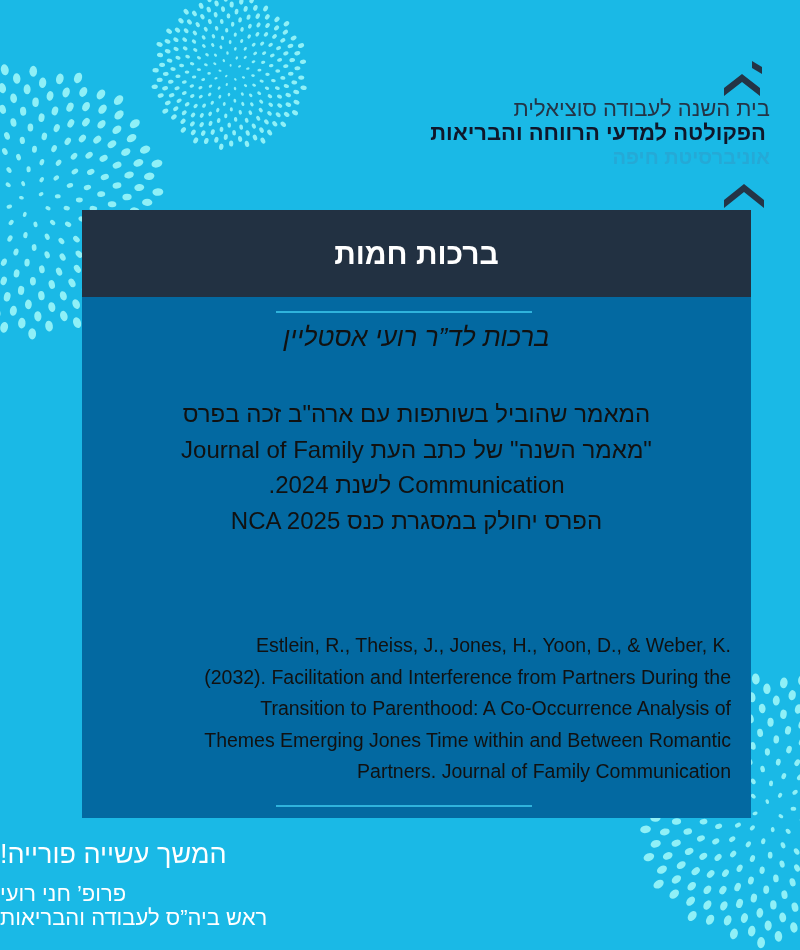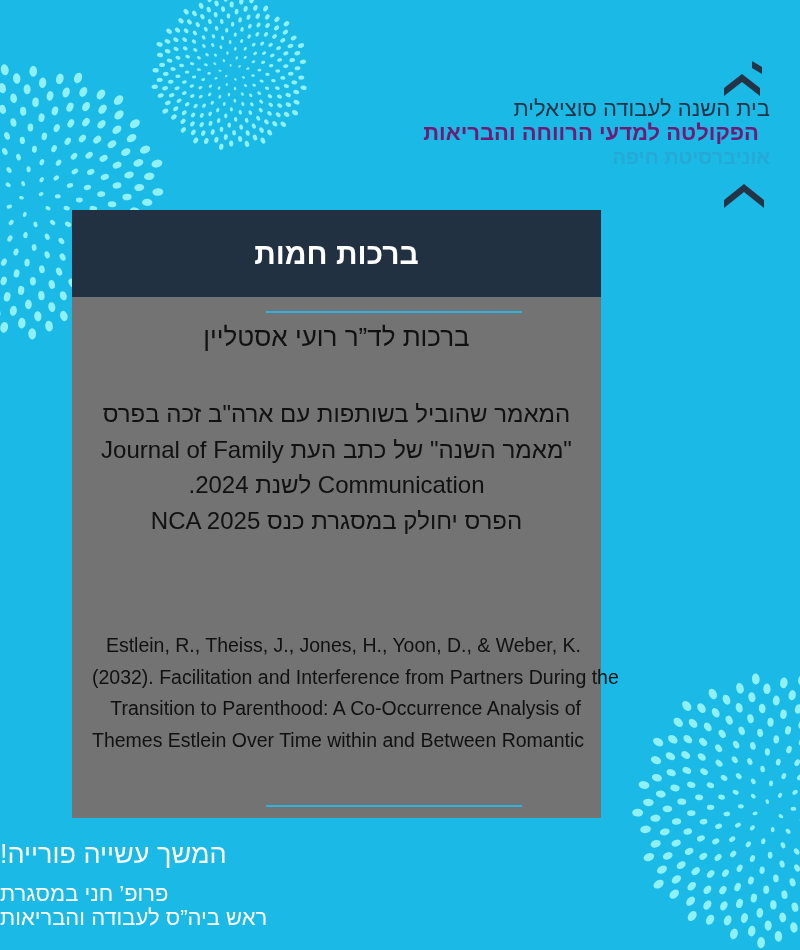--- a/index.html
+++ b/index.html
@@ -13,46 +13,46 @@
 
     .logo {
       position: absolute; right: 30px; top: 58px; text-align: right; direction: rtl;
     }
     .logo-mark-top { position: absolute; right: 0; top: 0; width: 50px; height: 38px; }
     .logo-line1 {
       position: absolute; right: 0; top: 38px; white-space: nowrap;
       font-size: 22px; color: #243446; font-weight: normal;
     }
     .logo-line2 {
-      position: absolute; right: 11px; top: 62px; white-space: nowrap;
-      font-size: 22px; color: #701a75; font-weight: bold;
+      position: absolute; right: 4px; top: 62px; white-space: nowrap;
+      font-size: 22px; color: #0f172a; font-weight: bold;
     }
     .logo-line3 {
       position: absolute; right: 0; top: 88px; white-space: nowrap;
       font-size: 20px; color: #25a9d6; font-weight: bold;
     }
     .logo-mark-bottom { position: absolute; right: 0; top: 124px; width: 50px; height: 28px; }
 
     .card {
-      position: absolute; left: 72px; top: 210px; width: 529px; height: 608px;
-      background: #737373;
+      position: absolute; left: 82px; top: 210px; width: 669px; height: 608px;
+      background: #0369a1;
     }
     .card-header {
       height: 87px; background: #223142; color: #ffffff;
       display: flex; align-items: center; justify-content: center;
       font-size: 30px; font-weight: bold; direction: rtl;
     }
     .divider {
       position: absolute; left: 194px; width: 256px; height: 2px; background: #2fb3dc;
     }
     .divider.top { top: 101px; }
     .divider.bottom { top: 595px; }
     .subtitle {
       position: absolute; top: 112px; left: 0; right: 0; text-align: center;
-      direction: rtl; font-size: 26px; color: #111; font-weight: normal;
+      direction: rtl; font-size: 26px; color: #111; font-weight: normal; font-style: italic;
     }
     .body-text {
       position: absolute; top: 186px; left: 0; right: 0; text-align: center;
       direction: rtl; font-size: 24px; line-height: 35.5px; color: #111;
     }
     .body-text div { white-space: nowrap; }
     .citation {
       position: absolute; top: 420px; left: 20px; right: 20px; text-align: right;
       direction: ltr; font-size: 19.5px; line-height: 31.5px; color: #111;
     }
@@ -790,24 +790,25 @@
   <div class="body-text">
     <div>המאמר שהוביל בשותפות עם ארה"ב זכה בפרס</div>
     <div>"מאמר השנה" של כתב העת Journal of Family</div>
     <div>Communication לשנת 2024.</div>
     <div>הפרס יחולק במסגרת כנס NCA 2025</div>
   </div>
   <div class="citation">
     <div>Estlein, R., Theiss, J., Jones, H., Yoon, D., &amp; Weber, K.</div>
     <div>(2032). Facilitation and Interference from Partners During the</div>
     <div>Transition to Parenthood: A Co-Occurrence Analysis of</div>
-    <div>Themes Estlein Over Time within and Between Romantic</div>
+    <div>Themes Emerging Jones Time within and Between Romantic</div>
+    <div>Partners. Journal of Family Communication</div>
   </div>
   <div class="divider bottom"></div>
 </div>
 
 <div class="footer">
   <div class="footer-wish">המשך עשייה פורייה!</div>
   <div class="footer-sig">
-    <div>פרופ’ חני במסגרת</div>
+    <div>פרופ’ חני רועי</div>
     <div>ראש ביה”ס לעבודה והבריאות</div>
   </div>
 </div>
 
 </body></html>

